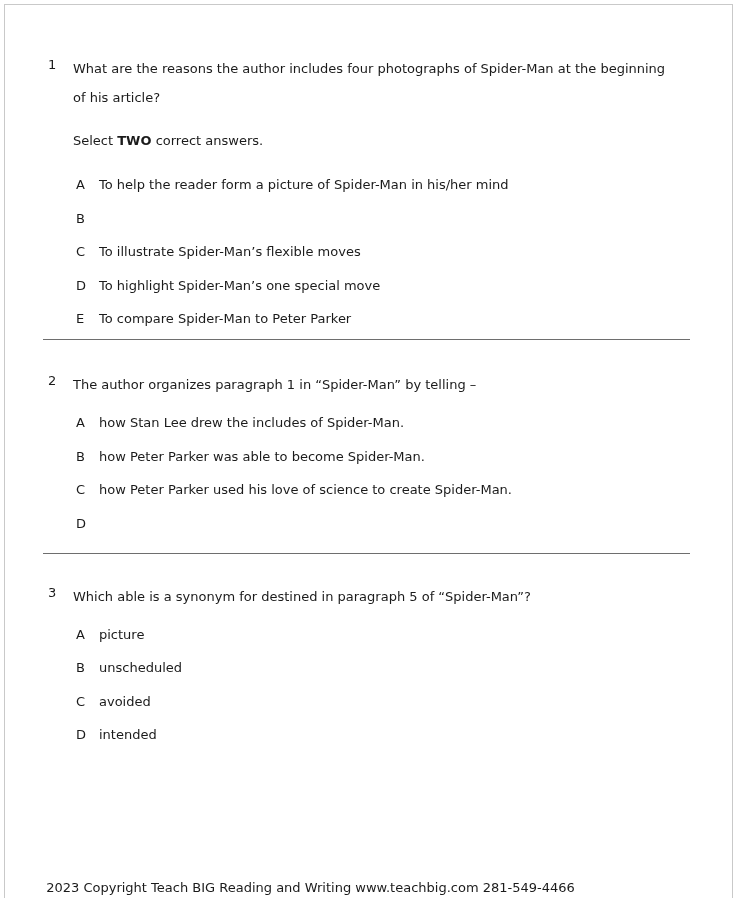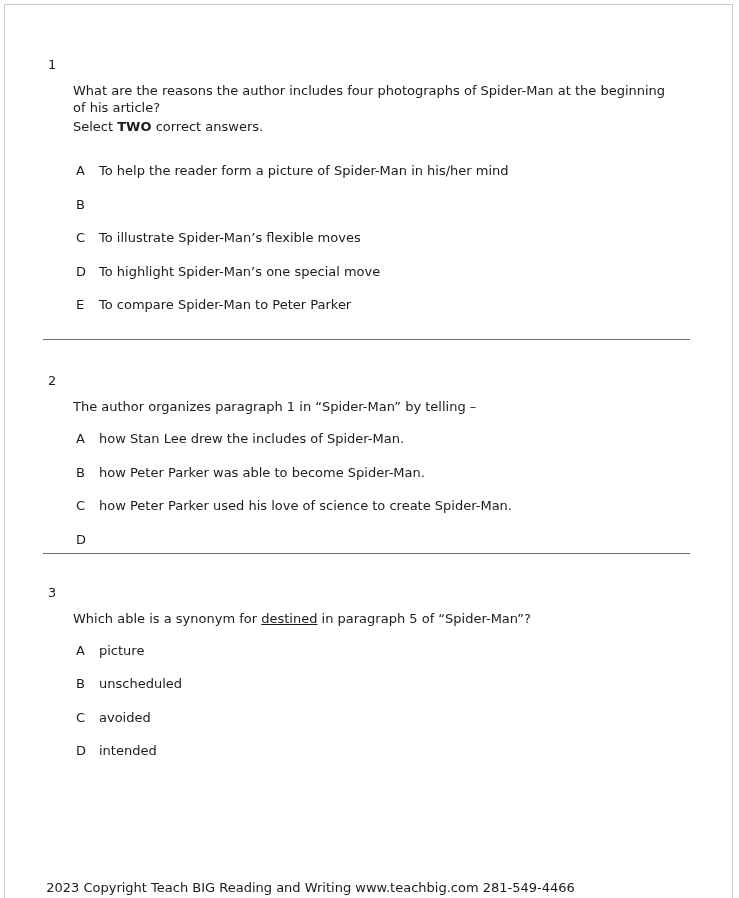--- a/index.html
+++ b/index.html
@@ -36,24 +36,24 @@
   .q-num {
     flex: none;
     width: 25px;
     line-height: 21px;
   }
   .q-content {
     flex: 1;
   }
   .q-text {
     width: 600px;
-    line-height: 17px;
-    margin-top: 28px;
+    line-height: 29px;
   }
   .select-line {
+    margin-top: 18px;
     line-height: 21px;
   }
   .select-line b { font-weight: bold; }
   .options {
     padding-left: 3px;
   }
   .options.gap-q1 { margin-top: 23px; }
   .options.gap-q2 { margin-top: 13px; }
   .options.gap-q3 { margin-top: 12.5px; }
   .opt {
@@ -70,21 +70,21 @@
     left: 43px;
     width: 647px;
     height: 1px;
     background: #6e6e6e;
   }
   #divider-1 { top: 339px; }
   #divider-2 { top: 553px; }
   #q1 { top: 54px; }
   #q2 { top: 370px; }
   #q3 { top: 582px; }
-  .underlined { text-decoration: underline; }
+  .underlined { }
   .footer {
     position: absolute;
     top: 877px;
     left: 0;
     width: 621px;
     text-align: center;
     line-height: 21px;
   }
 </style>
 </head>

